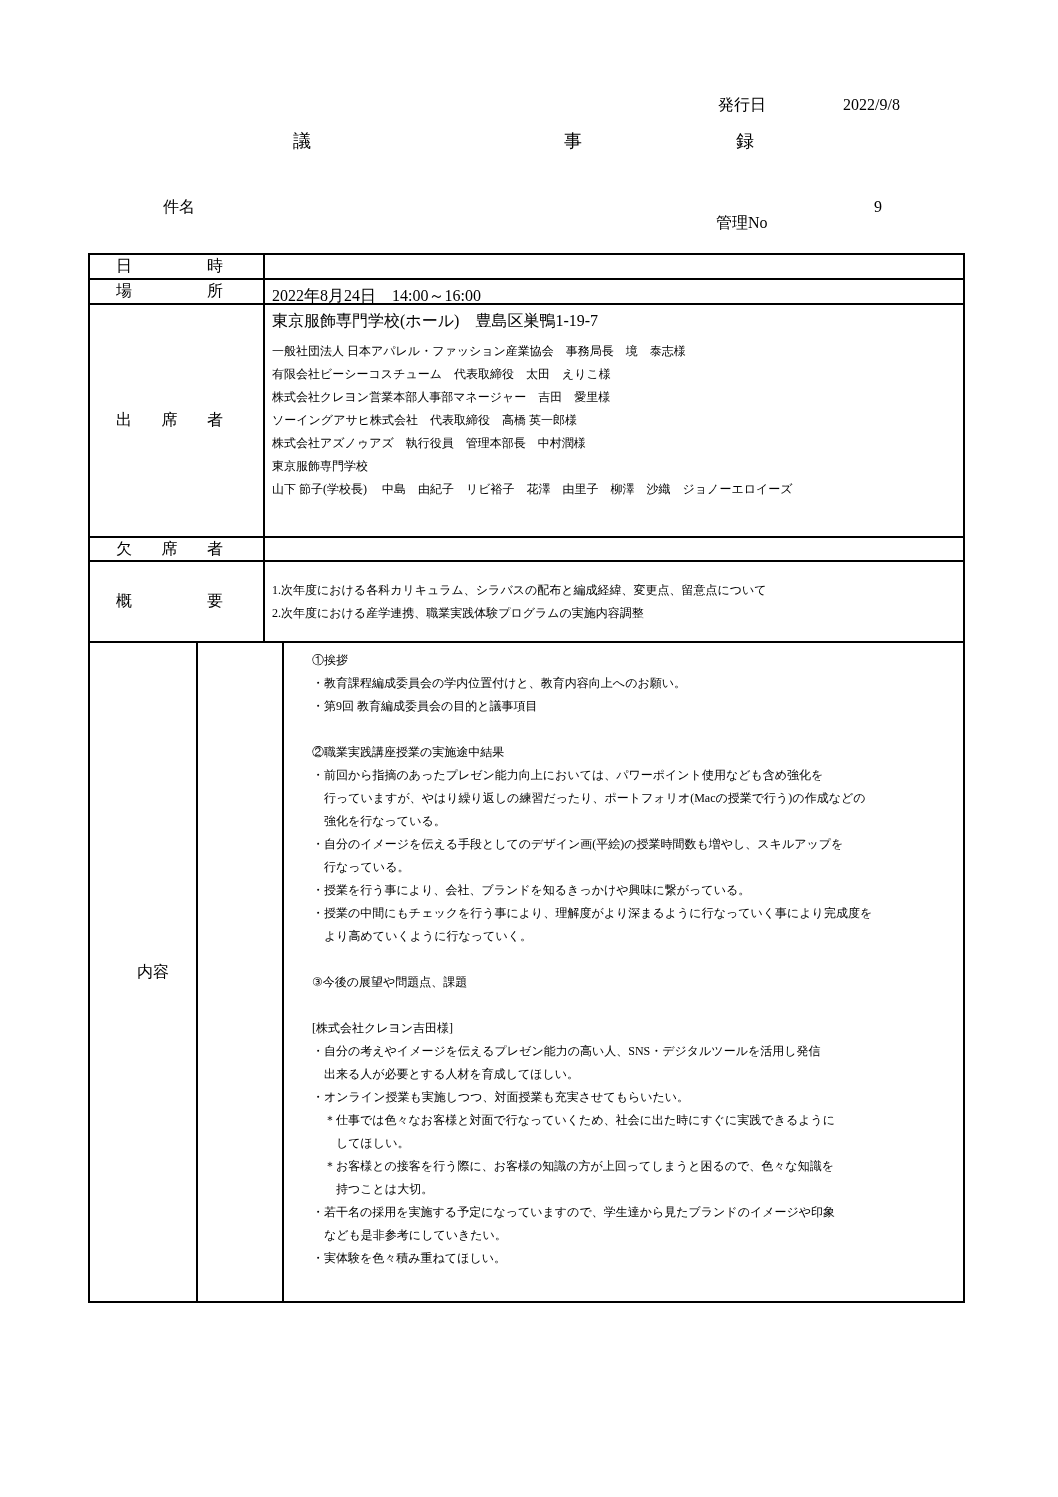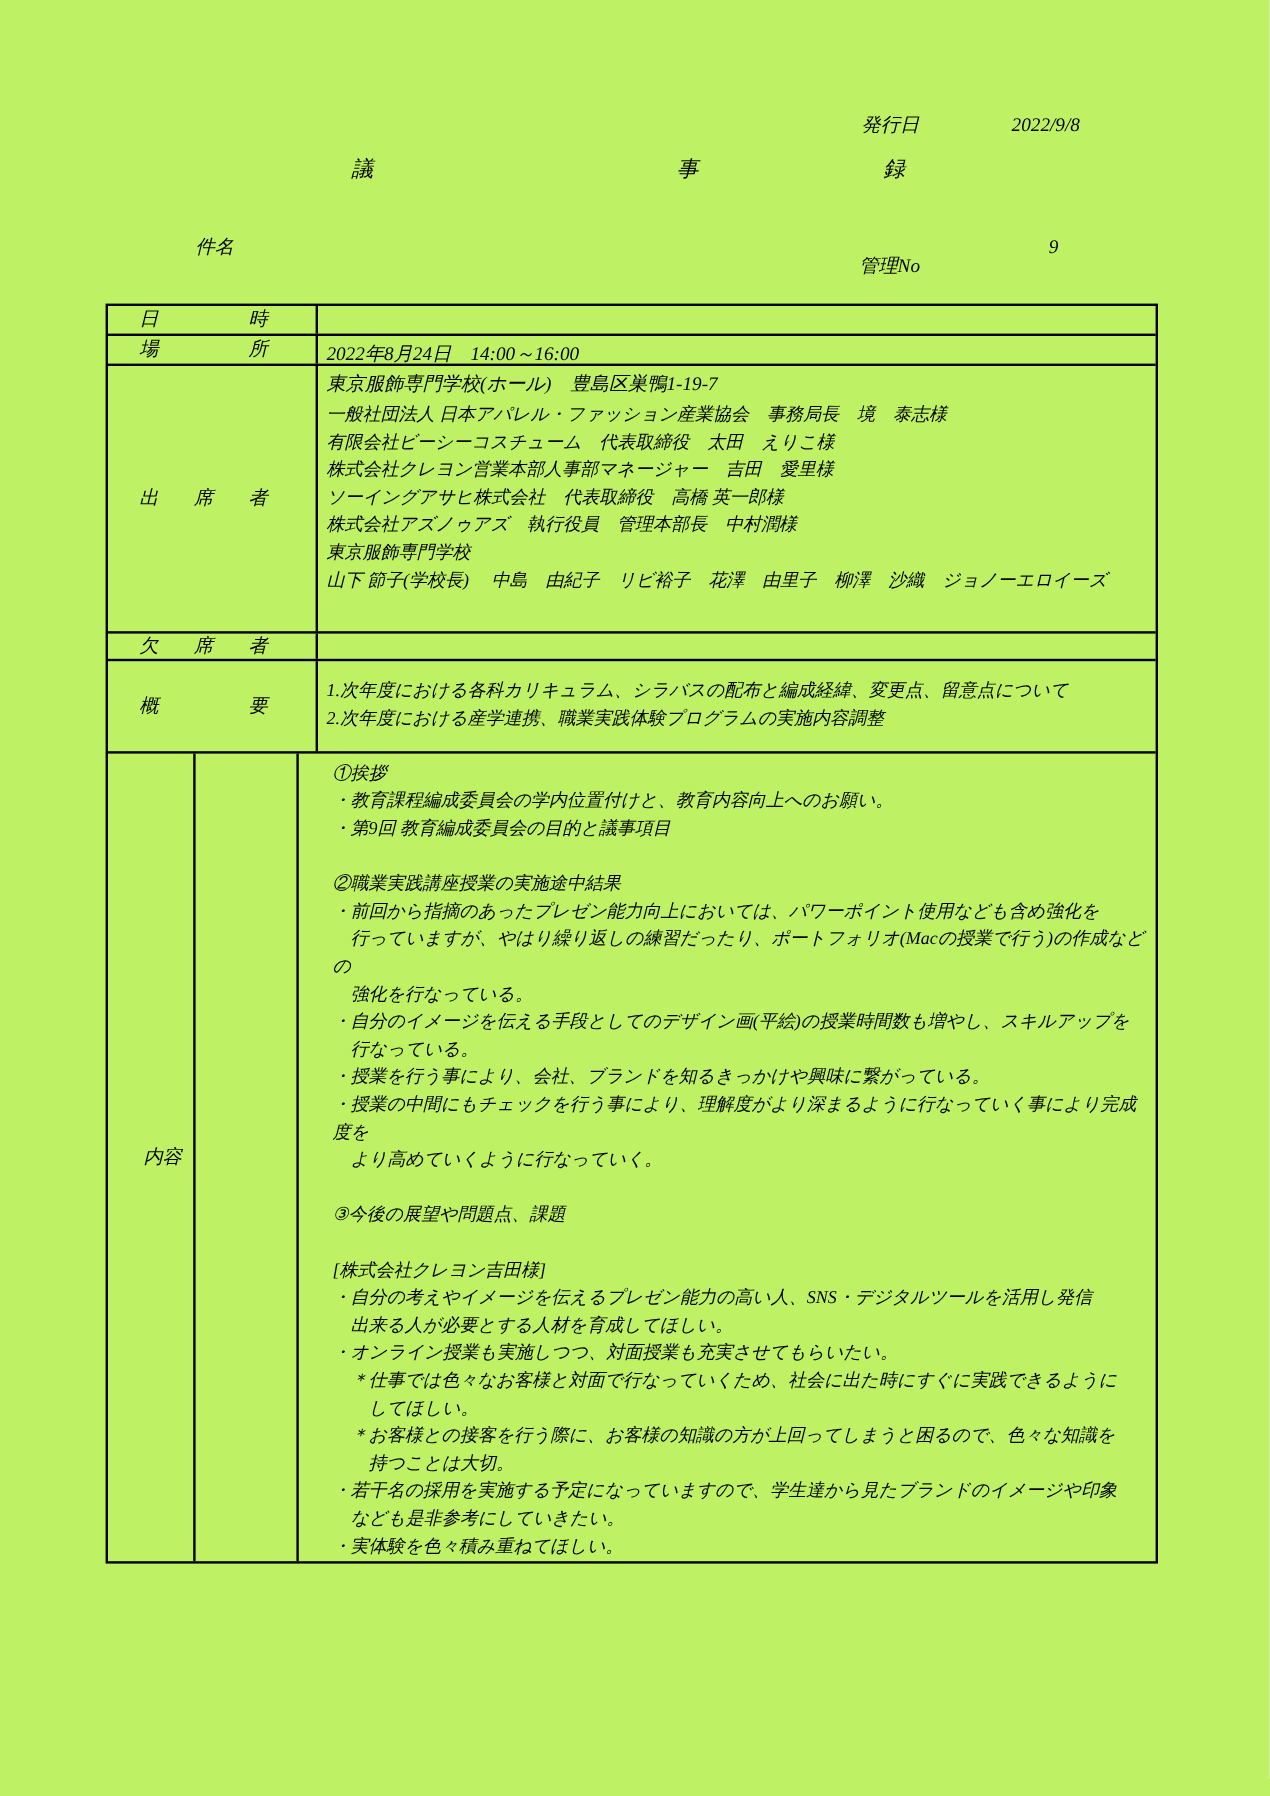--- a/index.html
+++ b/index.html
@@ -1,24 +1,23 @@
 <!DOCTYPE html>
 <html><head>
 <meta charset="utf-8">
 <style>
   html,body{margin:0;padding:0;background:#e8e8e8;}
   .page{
     position:relative;
     width:1058px;height:1497px;
-    background:#bef264;
+    background:#ffffff;
     margin:0 auto;
     font-family:"Liberation Serif","DejaVu Serif",serif;
     color:#000;
     overflow:hidden;
-    font-style:italic;
   }
   .abs{position:absolute;white-space:pre;}
   .hdr-small{font-size:16px;line-height:18px;}
   .title-char{font-size:18px;line-height:20px;}
 
   
   .doc-table{
     position:absolute;left:88px;top:253px;
     width:877px;height:1050px;
     border:2px solid #000;
@@ -35,35 +34,35 @@
   .r-content{flex:1;}
 
   .lbl{
     width:175px;box-sizing:border-box;
     border-right:2px solid #000;
     display:flex;align-items:center;justify-content:space-between;
     padding:0 40px 0 26px;
     font-size:16px;
   }
   .lbl-a{
-    width:73px;box-sizing:border-box;
+    width:108px;box-sizing:border-box;
     border-right:2px solid #000;
     display:flex;align-items:center;justify-content:center;
     font-size:16px;
     padding-left:20px;
   }
   .lbl-b{
     width:86px;box-sizing:border-box;
     border-right:2px solid #000;
   }
   .val{
     flex:1;box-sizing:border-box;
     display:flex;align-items:center;
     padding-left:7px;
-    font-size:15px;line-height:23px;
+    font-size:12px;line-height:23px;
   }
   .val .txt{white-space:pre-wrap;width:100%;}
   .val-center{justify-content:center;text-align:center;padding-left:0;}
   .val-top{align-items:flex-start;padding-top:6px;padding-right:8px;padding-left:28px;}
   .single{font-size:16px;margin-top:40px;}
 </style>
 </head>
 <body>
 
 <div class="page">

